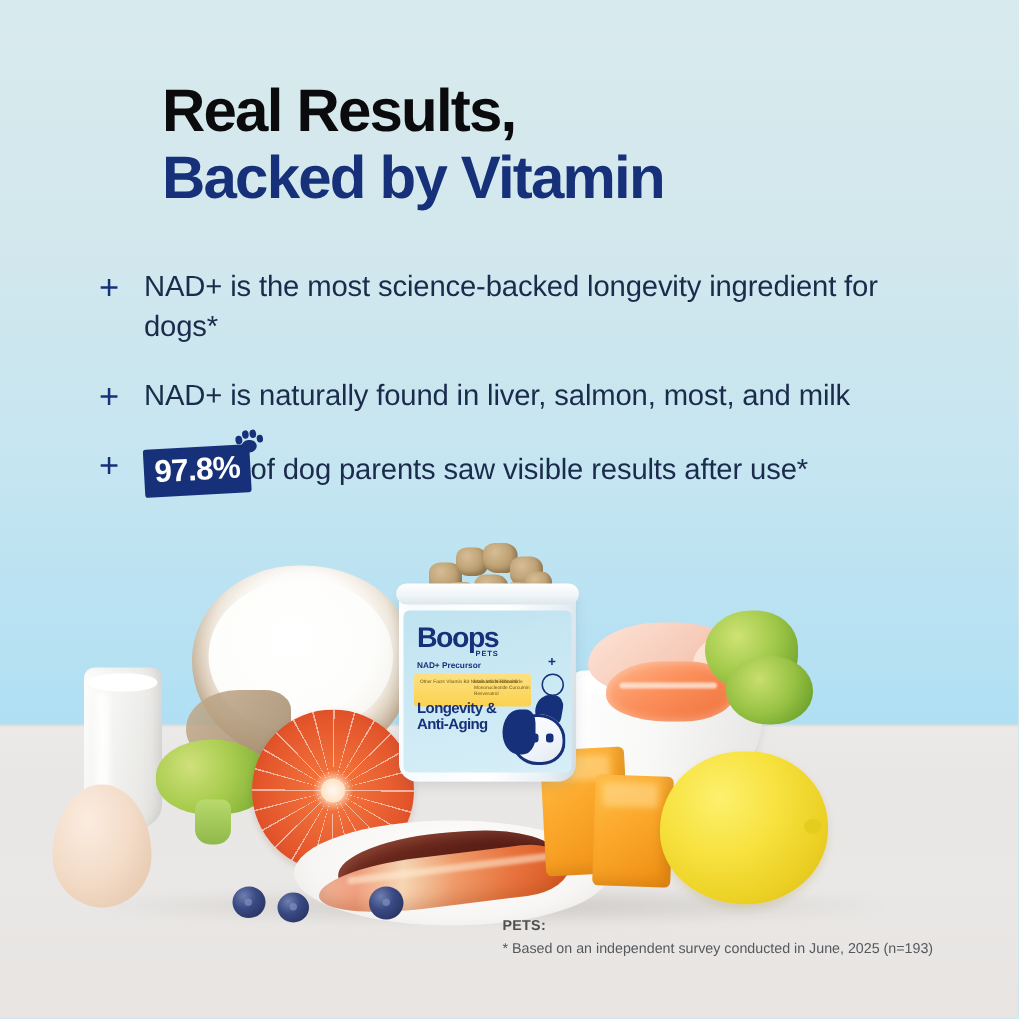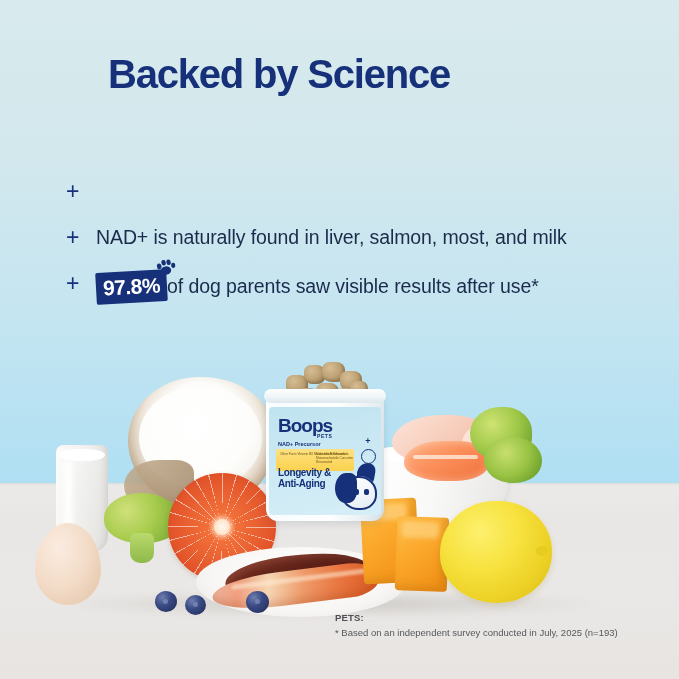--- a/index.html
+++ b/index.html
@@ -309,27 +309,29 @@
   }
 </style>
 </head>
 <body>
 
 <div id="ad">
 
   <div class="surface"></div>
 
   <div class="headline">
-    <span class="hl-2">Backed by Science</span>
+    <span class="hl-1">Real Results,</span>
+    <span class="hl-2">Backed by Vitamin</span>
   </div>
 
   <div class="bullets">
 
     <div class="bullet">
       <span class="plus">+</span>
+      <span class="btext">NAD+ is the most science-backed longevity ingredient for dogs*</span>
     </div>
 
     <div class="bullet">
       <span class="plus">+</span>
       <span class="btext">NAD+ is naturally found in liver, salmon, most, and milk</span>
     </div>
 
     <div class="bullet stat">
       <span class="plus">+</span>
       <span class="btext"><span class="statwrap"><span class="badge">97.8%</span><svg class="paw" viewBox="0 0 20 16">
@@ -433,16 +435,16 @@
           <div class="eye e1"></div>
           <div class="eye e2"></div>
         </div>
       </div>
     </div>
 
   </div>
 
   <div class="note">
     <div class="note-title">PETS:</div>
-    <div class="note-line">* Based on an independent survey conducted in July, 2025 (n=193)</div>
+    <div class="note-line">* Based on an independent survey conducted in June, 2025 (n=193)</div>
   </div>
 
 </div>
 
 </body></html>

